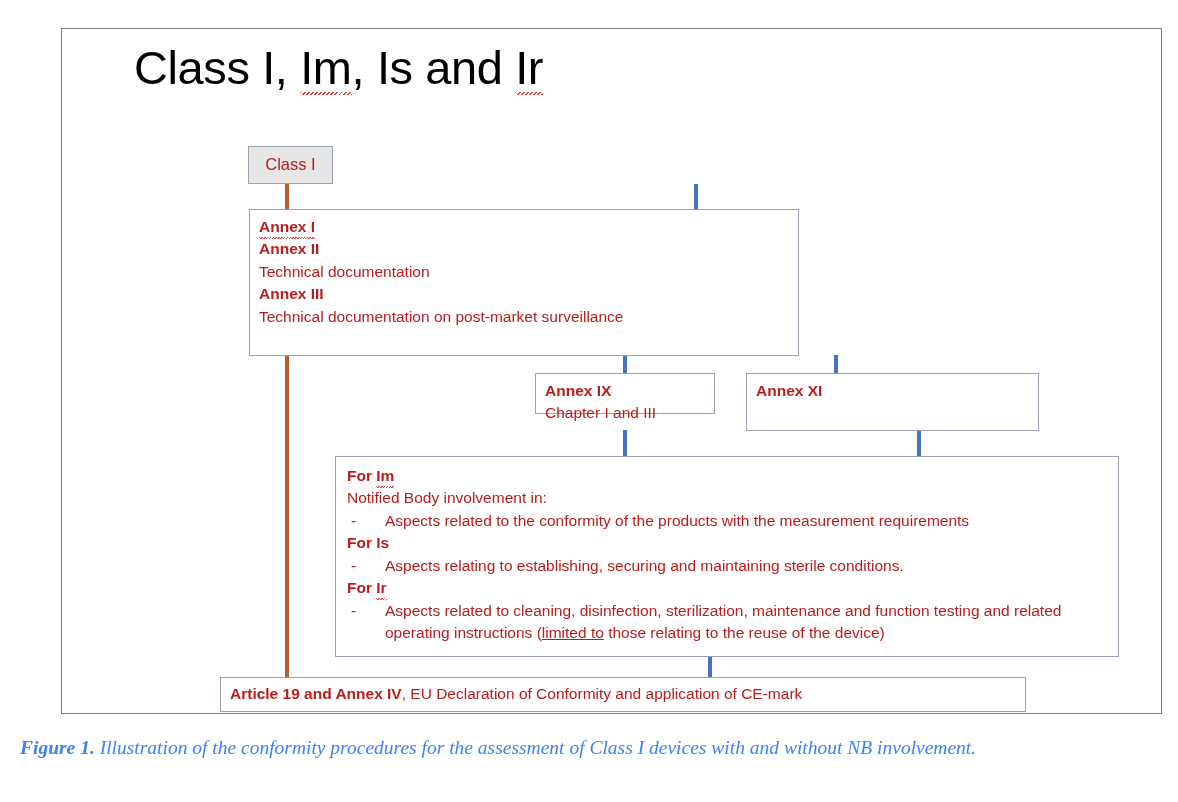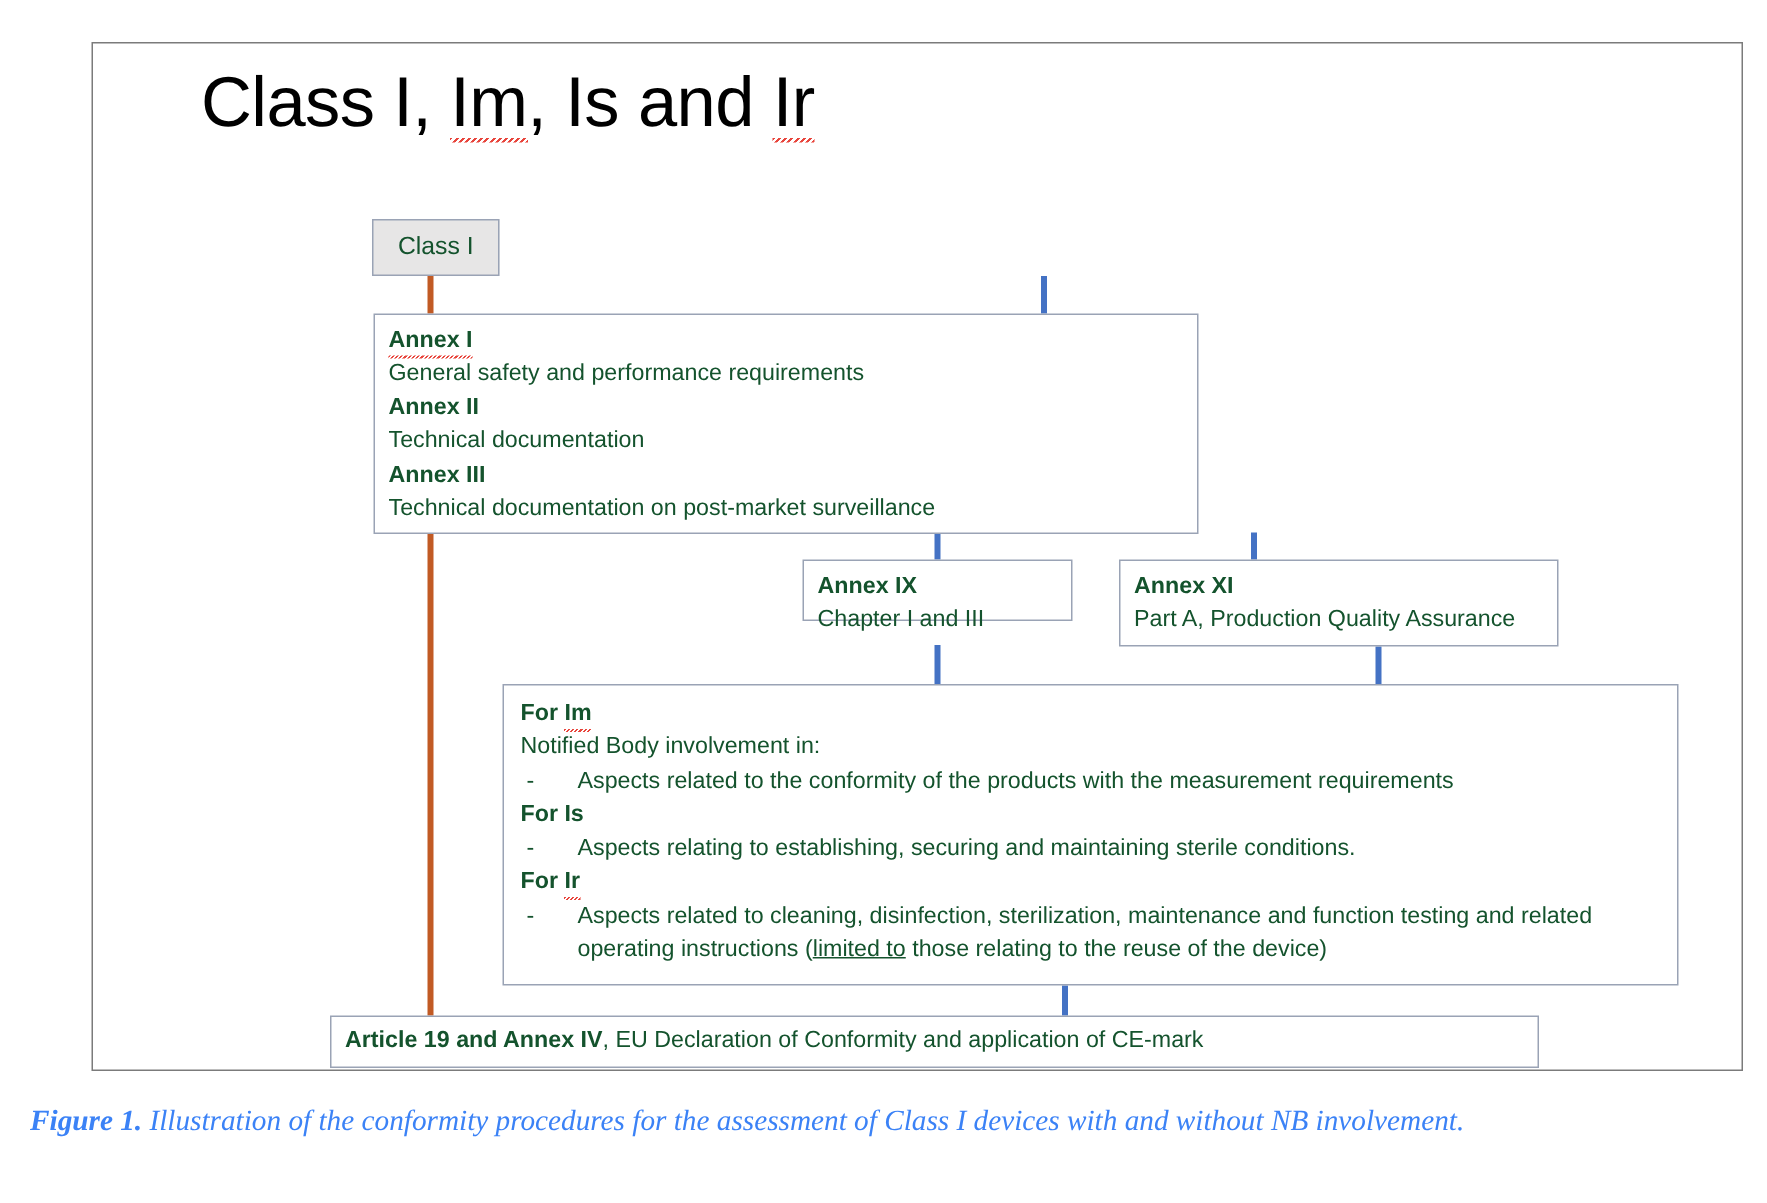--- a/index.html
+++ b/index.html
@@ -68,21 +68,21 @@
   }
 
   
   .node {
     position: absolute;
     box-sizing: border-box;
     border: 1px solid #9aa3b5;
     background: #ffffff;
     font-size: 15.5px;
     line-height: 1.45;
-    color: #14532d;
+    color: #b91c1c;
   }
   .node.header {
     background: #e7e6e6;
     border-color: #9aa3b5;
     display: flex;
     align-items: center;
     justify-content: center;
   }
   .node .pad {
     padding: 6px 9px 7px 9px;
@@ -198,39 +198,37 @@
   <div class="conn conn-blue" id="conn-blue-nb-article"></div>
 
   <div class="node header" id="node-class-i">
     <span>Class I</span>
   </div>
 
 
   <div class="node" id="node-annex-block">
     <div class="pad">
       <div class="annex-line bold"><span class="sq sq-sm">Annex I</span></div>
-      <div class="annex-line">General safety and performance requirements</div>
       <div class="annex-line bold">Annex II</div>
       <div class="annex-line">Technical documentation</div>
       <div class="annex-line bold">Annex III</div>
       <div class="annex-line">Technical documentation on post-market surveillance</div>
     </div>
   </div>
 
   <div class="node" id="node-annex-ix">
     <div class="pad">
       <div class="bold">Annex IX</div>
       <div>Chapter I and III</div>
     </div>
   </div>
 
   <div class="node" id="node-annex-xi">
     <div class="pad">
       <div class="bold">Annex XI</div>
-      <div>Part A, Production Quality Assurance</div>
     </div>
   </div>
 
   <div class="node" id="node-nb">
     <div class="pad">
       <div class="nb-line bold">For <span class="sq sq-sm">Im</span></div>
 
       <div class="nb-line">Notified Body involvement in:</div>
       <div class="nb-bullet">
         <span class="dash">-</span>

